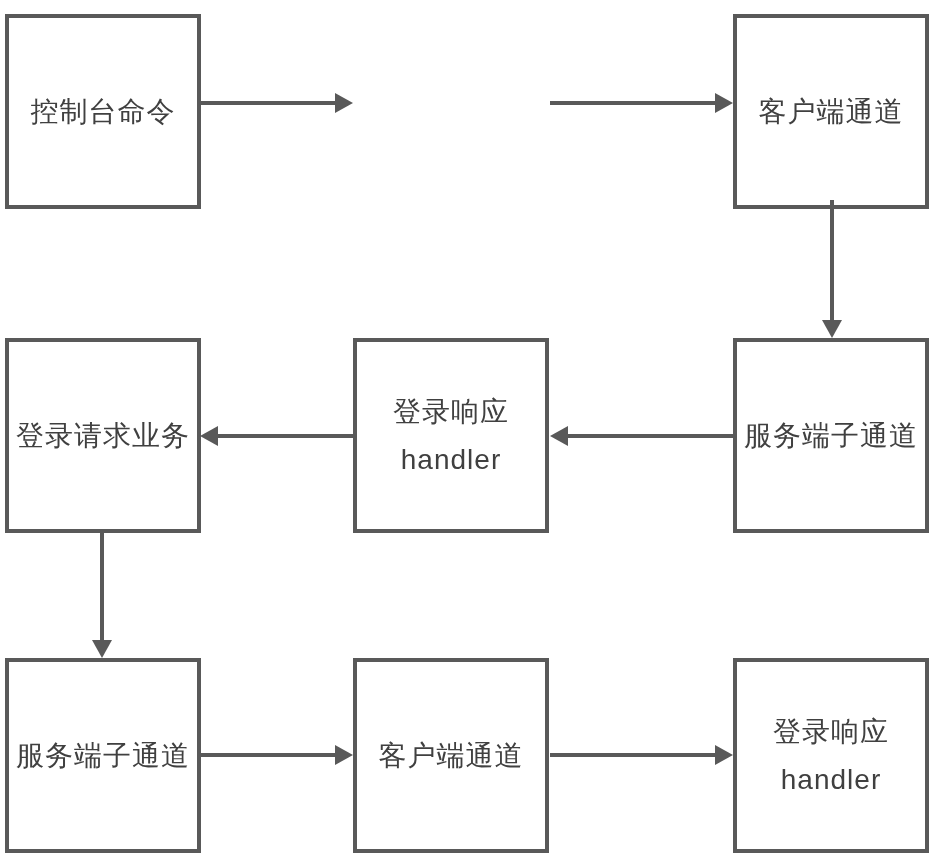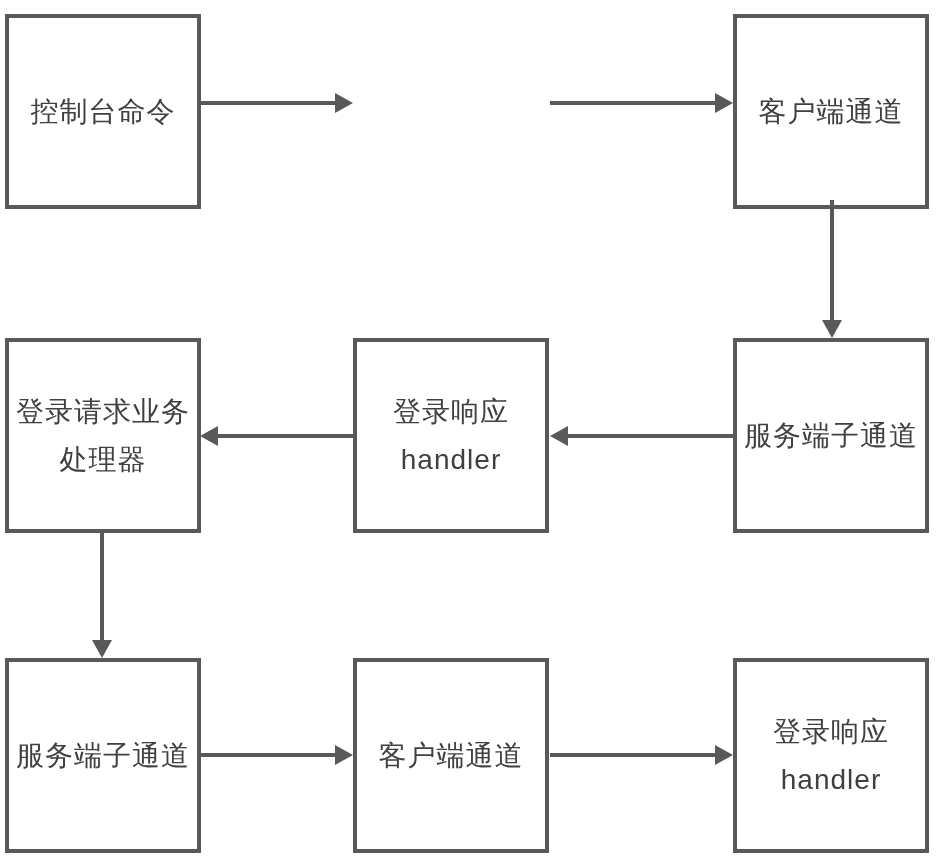--- a/index.html
+++ b/index.html
@@ -104,21 +104,20 @@
 
   <div class="node col3 row2">
     <span>服务端子通道</span>
   </div>
   <div class="node col2 row2">
     <div>登录响应</div>
     <div>handler</div>
   </div>
   <div class="node col1 row2">
     <div>登录请求业务</div>
-    <div>处理器</div>
   </div>
 
   <div class="node col1 row3">
     <span>服务端子通道</span>
   </div>
   <div class="node col2 row3">
     <span>客户端通道</span>
   </div>
   <div class="node col3 row3">
     <div>登录响应</div>

